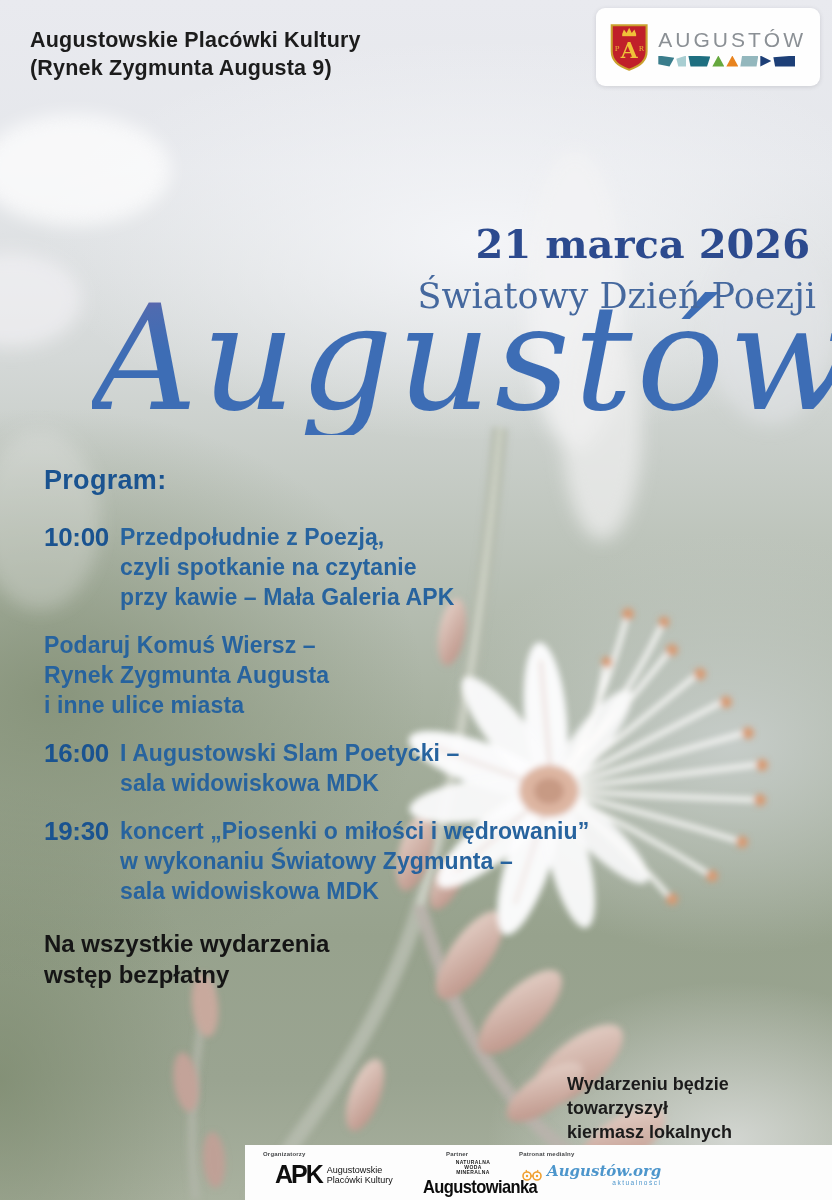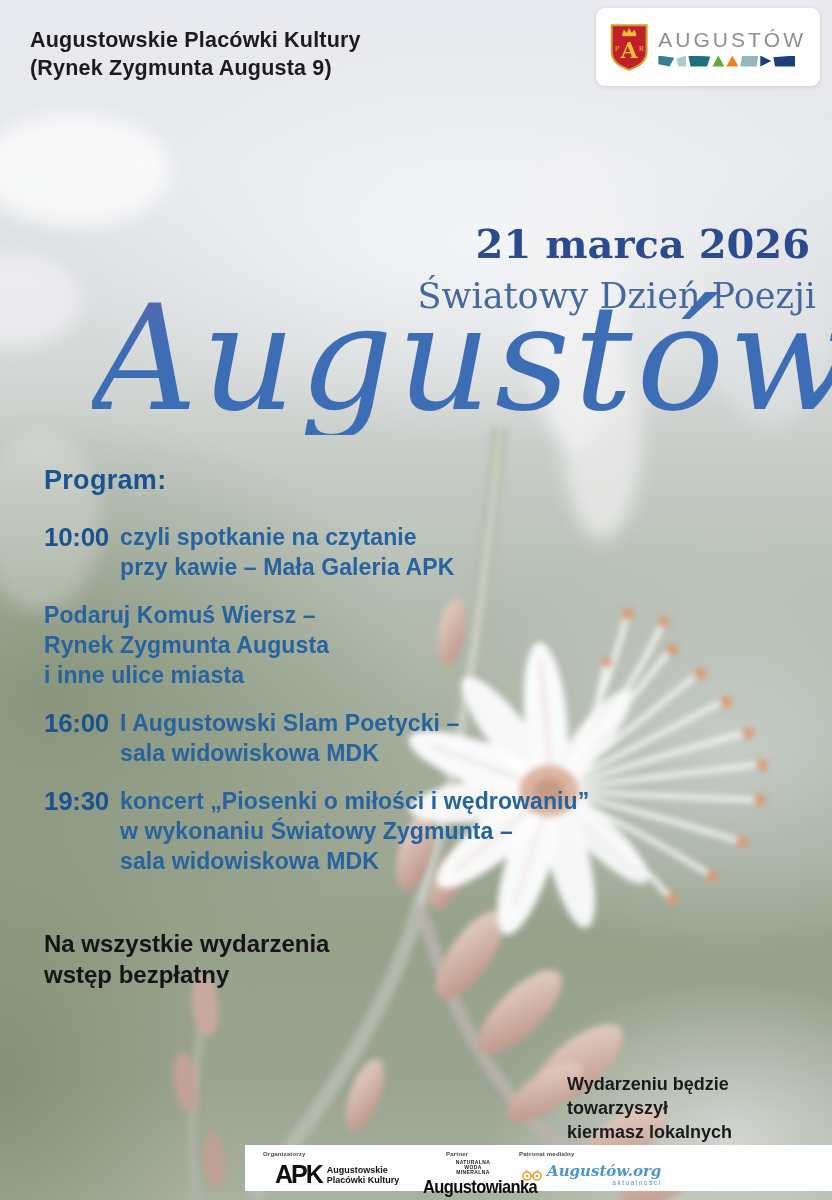--- a/index.html
+++ b/index.html
@@ -41,26 +41,26 @@
   .p-head{ font-size:27px; font-weight:800; color:#1a5390; margin-bottom:26px; letter-spacing:.3px;}
   .item{ display:flex; align-items:flex-start; margin-bottom:18px;}
   .time{ font-size:26px; font-weight:800; color:#1a5390; line-height:30px; white-space:nowrap; margin-right:11px; letter-spacing:-.3px;}
   .desc{ }
   .dline{ font-size:23px; font-weight:700; color:#27639e; line-height:30px; letter-spacing:.1px;}
 
   .free{ position:absolute; left:44px; top:928px; font-size:24px; font-weight:800; color:#151515; line-height:31px; z-index:5;}
   .fair{ position:absolute; left:519px; top:1072px; font-size:18px; font-weight:800; color:#1b1b1b; line-height:24px; z-index:5;margin-left:48px;}
 
   
-  .footer{ position:absolute; left:245px; top:1145px; width:587px; height:46px; background:#fdfdfd; z-index:6;}
+  .footer{ position:absolute; left:245px; top:1145px; width:587px; height:55px; background:#fdfdfd; z-index:6;}
   .f-label{ position:absolute; font-size:6px; font-weight:700; color:#46484a; letter-spacing:.2px;}
   .lab1{ left:18px; top:6px;} .lab2{ left:201px; top:6px;} .lab3{ left:274px; top:6px;}
   .apk{ position:absolute; left:30px; top:17px; display:flex; align-items:center; gap:5px;}
   .apk-abbr{ font-size:25px; font-weight:900; letter-spacing:-2px; color:#0e0e0e; line-height:25px;}
-  .apk-name{ font-size:9px; font-weight:700; color:#111; line-height:10px;}
+  .apk-name{ font-size:9px; font-weight:400; color:#111; line-height:10px;}
   .awianka{ position:absolute; left:178px; top:15px; width:100px; text-align:center;}
   .aw-tag{ font-size:5px; font-weight:700; color:#222; line-height:5px; width:46px; margin:0 auto 2px; letter-spacing:.4px;}
   .aw-name{ font-size:16.5px; font-weight:900; color:#0c0c0c; letter-spacing:-.6px; transform:scaleY(1.15); line-height:18px;}
   .aorg{ position:absolute; left:276px; top:18px; display:flex; align-items:center; gap:4px;}
   .aorg-name{ font-family:"DejaVu Serif", serif; font-style:italic; font-weight:700; font-size:15px; color:#4d96cc; line-height:16px;}
   .aorg-sub{ font-size:6.5px; color:#4d96cc; letter-spacing:1.5px; text-align:right; line-height:7px;}
 </style>
 </head>
 <body>
 
@@ -195,20 +195,21 @@
   <div class="t-word2">Augustów</div>
   <div class="t-date">21 marca 2026</div>
   <div class="t-sub">Światowy Dzień Poezji</div>
 
   <div class="program">
     <div class="p-head">Program:</div>
 
     <div class="item">
       <div class="time">10:00</div>
       <div class="desc">
+        <div class="dline">Przedpołudnie z Poezją,</div>
         <div class="dline">czyli spotkanie na czytanie</div>
         <div class="dline">przy kawie – Mała Galeria APK</div>
       </div>
     </div>
 
     <div class="item">
       <div class="desc">
         <div class="dline">Podaruj Komuś Wiersz  –</div>
         <div class="dline">Rynek Zygmunta Augusta</div>
         <div class="dline">i inne ulice miasta</div>

